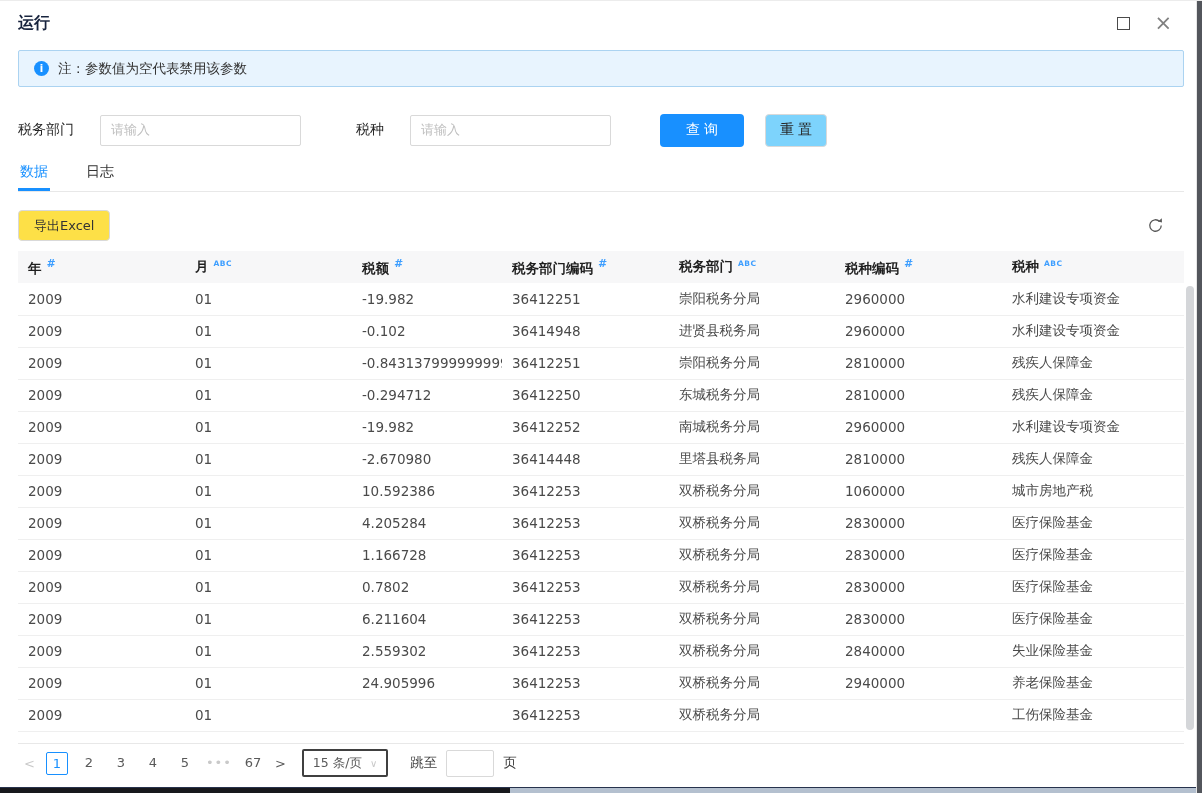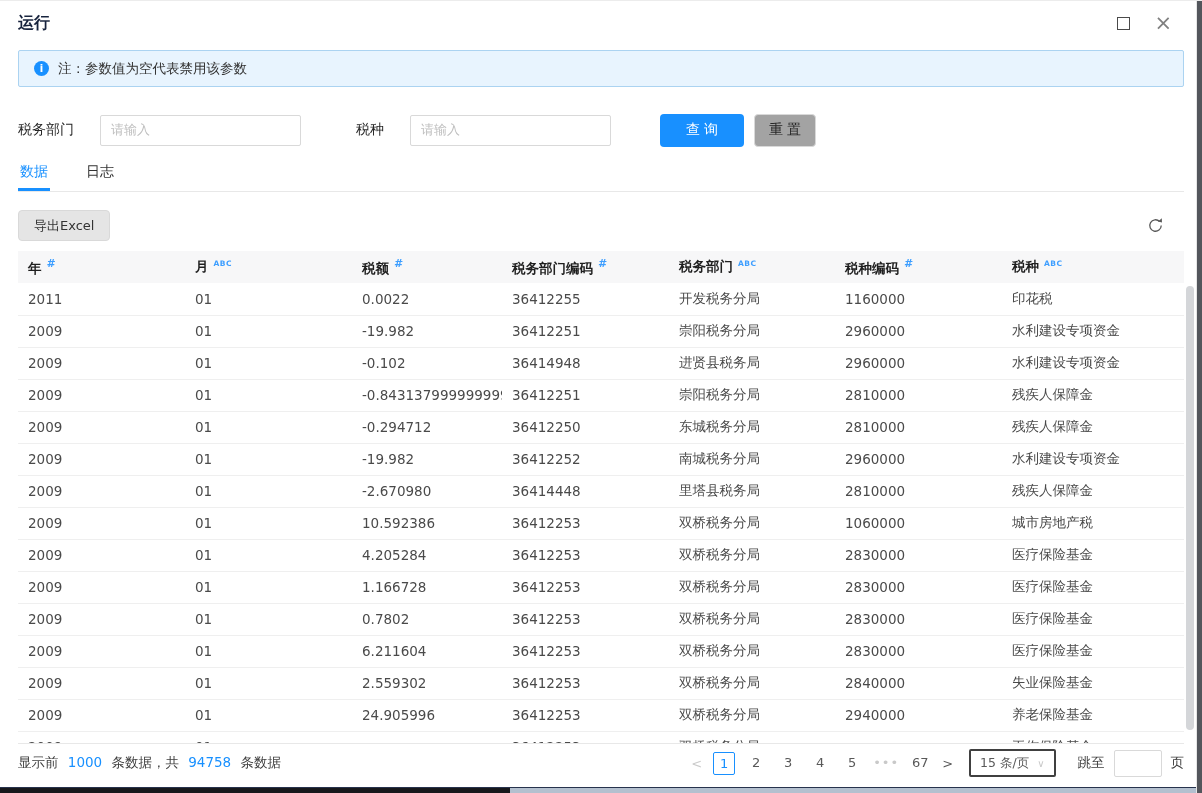--- a/index.html
+++ b/index.html
@@ -28,33 +28,33 @@
   .form-row { margin:27px 18px 0; display:flex; align-items:center; height:32px; }
   .field { display:flex; align-items:center; }
   .field + .field { margin-left:55px; }
   .field-label { font-size:14px; color:#262626; margin-right:26px; white-space:nowrap; }
   .text-input { width:201px; height:31px; border:1px solid #d9d9d9; border-radius:2px;
     padding:0 10px; font-size:13px; color:#333; outline:none; font-family:Liberation Serif, serif; }
   .text-input::placeholder { color:#bfbfbf; }
   .btn-primary { margin-left:49px; width:84px; height:33px; background:#1890ff; border:none;
     color:#fff; font-size:14px; border-radius:4px; letter-spacing:4px; padding-left:4px;
     cursor:pointer; font-family:inherit; }
-  .btn-default { margin-left:10px; width:62px; height:33px; background:#a3a3a3; border:1px solid #d9d9d9;
+  .btn-default { margin-left:21px; width:62px; height:33px; background:#7dd3fc; border:1px solid #d9d9d9;
     color:#262626; font-size:14px; border-radius:4px; letter-spacing:4px; padding-left:4px;
     cursor:pointer; font-family:inherit; }
 
   
   .tabs { margin:13px 18px 0; border-bottom:1px solid #e8e8e8; display:flex; height:33px; }
   .tab { font-size:14px; color:#333; padding:4px 2px 0; margin-right:34px; cursor:pointer;
     height:100%;text-align:right; }
   .tab.active { color:#1890ff; border-bottom:3px solid #1890ff; }
 
   
   .toolbar { margin:18px 18px 0; display:flex; align-items:center; justify-content:space-between; height:31px; }
-  .btn-export { height:31px; padding:0 15px; background:#e5e5e5; border:1px solid #d9d9d9; border-radius:4px;
+  .btn-export { height:31px; padding:0 15px; background:#fde047; border:1px solid #d9d9d9; border-radius:4px;
     font-size:13px; color:#333; cursor:pointer; font-family:inherit; }
   .refresh { margin-right:20px; cursor:pointer; display:inline-flex; }
 
   
   .table-wrap { margin:10px 18px 0; height:493px; overflow:hidden; border-bottom:1px solid #e8e8e8; }
   table { width:100%; border-collapse:collapse; table-layout:fixed; }
   th { background:#f7f7f8; height:32px; text-align:left; font-size:13.5px; font-weight:600;
     color:#1f1f1f; padding:0 8px 0 10px; white-space:nowrap; }
   th sup { color:#3d9eff; margin-left:5px; }
   sup.type-num { font-size:11px; font-style:italic; font-weight:600; }
@@ -154,29 +154,20 @@
           <th><span>月</span><sup class="type-str">ABC</sup></th>
           <th><span>税额</span><sup class="type-num">#</sup></th>
           <th><span>税务部门编码</span><sup class="type-num">#</sup></th>
           <th><span>税务部门</span><sup class="type-str">ABC</sup></th>
           <th><span>税种编码</span><sup class="type-num">#</sup></th>
           <th><span>税种</span><sup class="type-str">ABC</sup></th>
         </tr>
     </thead>
     <tbody>
         <tr>
-          <td>2011</td>
-          <td>01</td>
-          <td>0.0022</td>
-          <td>36412255</td>
-          <td>开发税务分局</td>
-          <td>1160000</td>
-          <td>印花税</td>
-        </tr>
-        <tr>
           <td>2009</td>
           <td>01</td>
           <td>-19.982</td>
           <td>36412251</td>
           <td>崇阳税务分局</td>
           <td>2960000</td>
           <td>水利建设专项资金</td>
         </tr>
         <tr>
           <td>2009</td>
@@ -295,27 +286,20 @@
           <td></td>
           <td>工伤保险基金</td>
         </tr>
       </tbody>
   </table>
 </div>
 
 <div class="v-scrollbar"></div>
 
 <div class="footer">
-  <div>
-    <span>显示前</span>
-    <span class="num">1000</span>
-    <span>条数据，共</span>
-    <span class="num">94758</span>
-    <span>条数据</span>
-  </div>
   <div class="pagination">
     <span class="page-arrow prev">&lt;</span>
     <span style="display:flex;align-items:center;">
         <span class="page-btn active">1</span>
         <span class="page-btn">2</span>
         <span class="page-btn">3</span>
         <span class="page-btn">4</span>
         <span class="page-btn">5</span>
         <span class="page-btn ellipsis">•••</span>
         <span class="page-btn">67</span>

